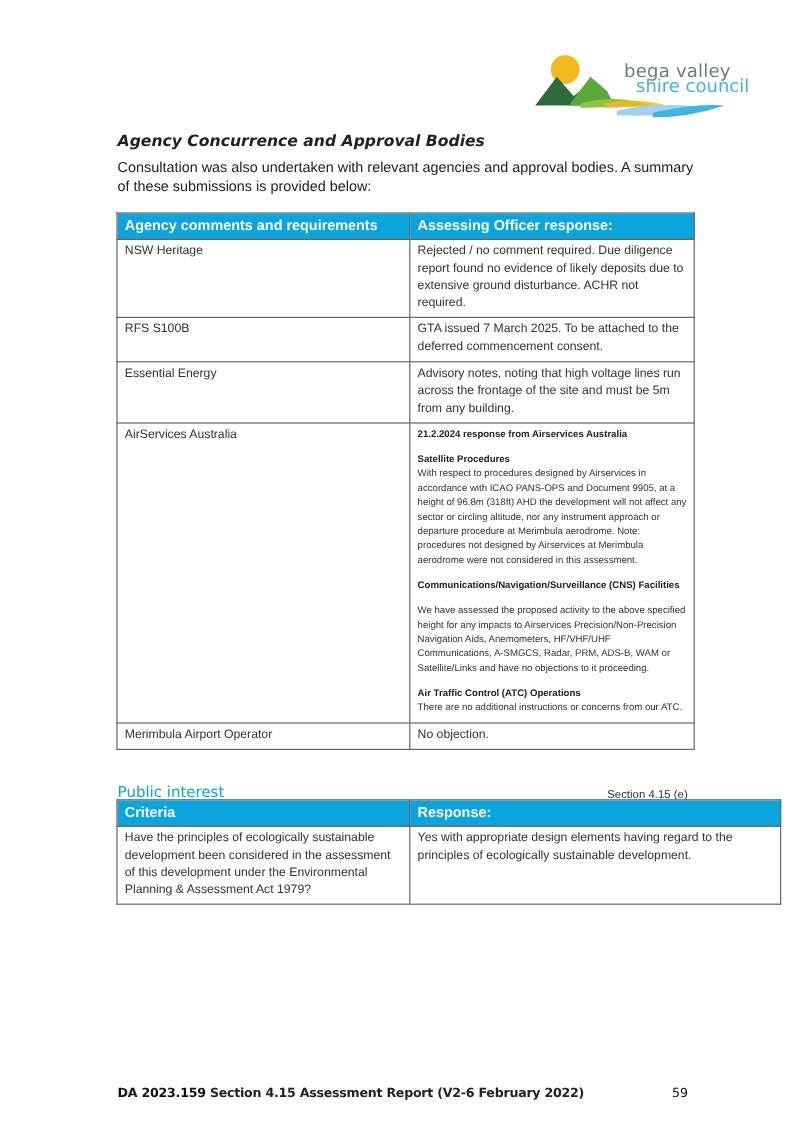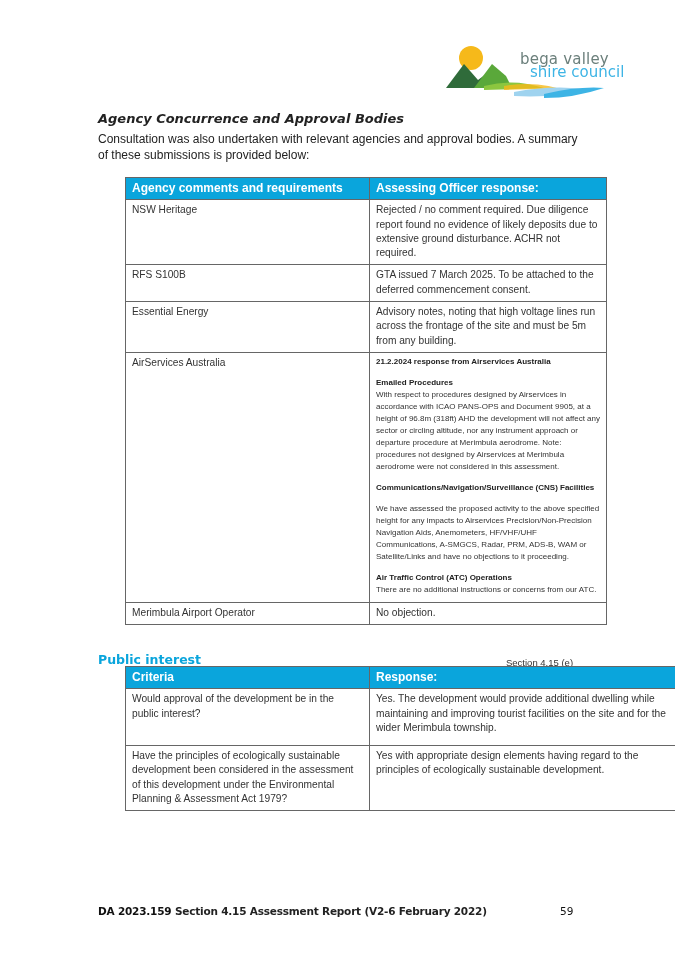--- a/index.html
+++ b/index.html
@@ -2,30 +2,30 @@
 <html><head>
 <meta charset="utf-8">
 <style>
   html, body { margin:0; padding:0; background:#ffffff; }
   body { width:675px; height:953px; position:relative; overflow:hidden; font-family:"Liberation Sans", sans-serif; color:#222; }
   .logo { position:absolute; left:444px; top:38px; width:190px; height:60px; }
   .logo-text1 { position:absolute; left:520px; top:52px; font-size:15px; color:#6b7f7b; letter-spacing:0.2px; font-family:"DejaVu Sans", sans-serif; line-height:15px; }
   .logo-text2 { position:absolute; left:530px; top:65px; font-size:15px; color:#3db4e5; font-family:"DejaVu Sans", sans-serif; line-height:15px; }
   .h-agency { position:absolute; left:98px; top:111px; font-size:13px; font-weight:bold; font-style:italic; color:#222; font-family:"DejaVu Sans", sans-serif; }
   .intro { position:absolute; left:98px; top:131px; width:490px; font-size:12px; line-height:16px; color:#222; }
-  table { position:absolute; border-collapse:collapse; font-size:10.2px; line-height:14.3px; color:#333;margin-left:28px; }
+  table { position:absolute; border-collapse:collapse; font-size:10.2px; line-height:14.3px; color:#333; }
   table td, table th { border:1.3px solid #666; vertical-align:top; padding:3px 6px 4px 6px; text-align:left; }
   th { background:#0aa5dc; color:#fff; font-size:12px; font-weight:bold; padding:4px 6px 3px 6px; }
   .t1 { left:97px; top:177px; width:482px; }
   .t2 { left:97px; top:666px; width:554px; }
   .c1 { width:231px; }
   .air { font-size:8px; line-height:12px; color:#333; }
   .air b { color:#222; }
   .air p { margin:0 0 9px 0; }
-  .pi-title { position:absolute; left:98px; top:652px; font-size:12.5px; font-weight:bold; color:#0aa5dc; font-family:"DejaVu Sans", sans-serif; }
+  .pi-title { position:absolute; left:98px; top:652px; font-size:12.5px; font-weight:normal; color:#0aa5dc; font-family:"DejaVu Sans", sans-serif; }
   .sect { position:absolute; left:506px; top:657px; font-size:9.5px; color:#333; }
   .footer-left { position:absolute; left:98px; top:905px; font-size:10.5px; color:#111; font-weight:bold; font-family:"DejaVu Sans", sans-serif; letter-spacing:-0.2px; }
   .footer-left .doc { font-weight:bold; color:#222; }
   .footer-page { position:absolute; left:560px; top:905px; font-size:10.5px; font-weight:normal; color:#111; font-family:"DejaVu Sans", sans-serif; }
 </style>
 </head>
 <body>
 
 <div class="logo">
   <svg width="190" height="60" viewBox="0 0 190 60">
@@ -59,21 +59,21 @@
     <td>GTA issued 7 March 2025.  To be attached to the deferred commencement consent.</td>
   </tr>
   <tr>
     <td>Essential Energy</td>
     <td>Advisory notes, noting that high voltage lines run across the frontage of the site and must be 5m from any building.</td>
   </tr>
   <tr>
     <td>AirServices Australia</td>
     <td class="air">
       <p><b>21.2.2024  response from Airservices Australia</b></p>
-      <p style="margin-bottom:9px;"><b>Emailed Procedures</b><br>
+      <p style="margin-bottom:9px;"><b>Satellite Procedures</b><br>
         <span>With respect to procedures designed by Airservices in accordance with ICAO PANS-OPS and Document 9905, at a height of 96.8m (318ft) AHD the development will not affect any sector or circling altitude, nor any instrument approach or departure procedure at Merimbula aerodrome.  Note: procedures not designed by Airservices at Merimbula aerodrome were not considered in this assessment.</span></p>
       <p><b>Communications/Navigation/Surveillance (CNS) Facilities</b></p>
       <p><span>We have assessed the proposed activity to the above specified height for any impacts to Airservices Precision/Non-Precision Navigation Aids, Anemometers, HF/VHF/UHF Communications, A-SMGCS, Radar, PRM, ADS-B, WAM or Satellite/Links and have no objections to it proceeding.</span></p>
       <p style="margin-bottom:2px;"><b>Air Traffic Control (ATC) Operations</b><br>
         <span>There are no additional instructions or concerns from our ATC.</span></p>
     </td>
   </tr>
   <tr>
     <td>Merimbula Airport Operator</td>
     <td>No objection.</td>
@@ -84,24 +84,20 @@
 <div class="pi-title">Public interest</div>
 <div class="sect">Section 4.15 (e)</div>
 
 <table class="t2">
   <tbody>
       <tr>
     <th class="c1">Criteria</th>
     <th>Response:</th>
   </tr>
   <tr>
-    <td style="padding-bottom:10px;">Would approval of the development be in the public interest?</td>
-    <td style="padding-bottom:10px;">Yes. The development would provide additional dwelling while maintaining and improving tourist facilities on the site and for the wider Merimbula township.</td>
-  </tr>
-  <tr>
     <td>Have the principles of ecologically sustainable development been considered in the assessment of this development under the Environmental Planning &amp; Assessment Act 1979?</td>
     <td>Yes with appropriate design elements having regard to the principles of ecologically sustainable development.</td>
   </tr>
 </tbody>
   </table>
 
 <div class="footer-left">
   <span>DA 2023.159</span>
   <span class="doc">Section 4.15 Assessment Report (V2-6 February 2022)</span>
 </div>

